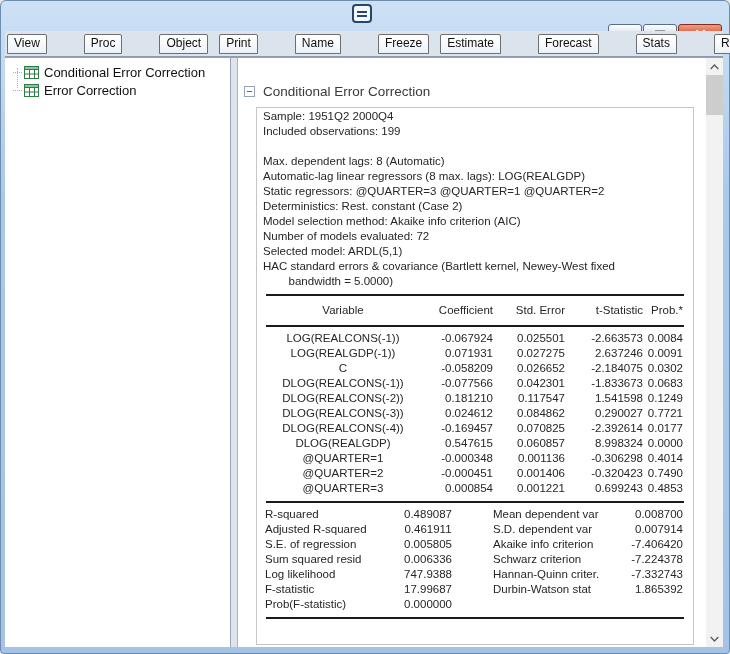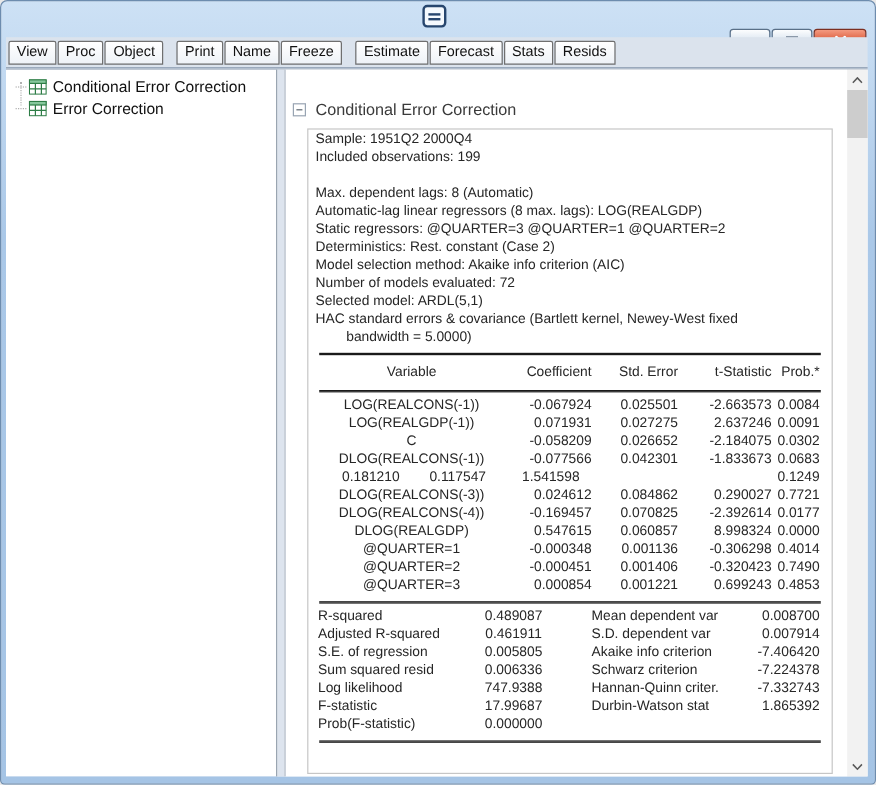--- a/index.html
+++ b/index.html
@@ -29,21 +29,21 @@
             background:linear-gradient(#fcfdfe,#dde7f1 45%,#c2d3e4);
             display:flex; align-items:center; justify-content:center; cursor:default; }
   .win-btn.close{ width:44px; border-color:#7c2f21;
             background:linear-gradient(#f49a80,#dd6242 45%,#bf4628); }
   .glyph-min{ width:12px; height:3px; background:#8b99a9; border:1px solid #6f7e8e; }
   .glyph-max{ width:10px; height:9px; border:2px solid #8b99a9; background:transparent; }
 
   
   .toolbar{ height:26px; background:#dbe3ed; border-bottom:1px solid #8b9bb0;
             display:flex; align-items:center; padding:0 2px; }
-  .tb-group{ display:flex; }
+  .tb-group{ display:flex;gap:36px; }
   .tb-group + .tb-group{ margin-left:10px;align-items:flex-end; }
   .tb-btn{ height:20px; border:1px solid #6f6f6f; border-radius:2px 2px 0 0;
            background:linear-gradient(#ffffff,#eef2f7);
            padding:1px 6px 2px 6px; font-size:12px; color:#111;
            margin-right:1px; font-family:inherit; line-height:15px; cursor:default; }
 
   
   .main{ flex:1; min-height:0; display:flex; background:#fff; border-top:1px solid #93a3b6; }
 
   .tree{ width:226px; flex:none; border-right:1px solid #9aa5b1; padding-top:5px;
@@ -236,20 +236,21 @@
             <span class="cp">0.0302</span>
           </div>
             <div class="t-row">
             <span class="cv">DLOG(REALCONS(-1))</span>
             <span class="cc">-0.077566</span>
             <span class="cs">0.042301</span>
             <span class="ct">-1.833673</span>
             <span class="cp">0.0683</span>
           </div>
             <div class="t-row">
+            <span class="cv">DLOG(REALCONS(-2))</span>
             <span class="cc">0.181210</span>
             <span class="cs">0.117547</span>
             <span class="ct">1.541598</span>
             <span class="cp">0.1249</span>
           </div>
             <div class="t-row">
             <span class="cv">DLOG(REALCONS(-3))</span>
             <span class="cc">0.024612</span>
             <span class="cs">0.084862</span>
             <span class="ct">0.290027</span>

